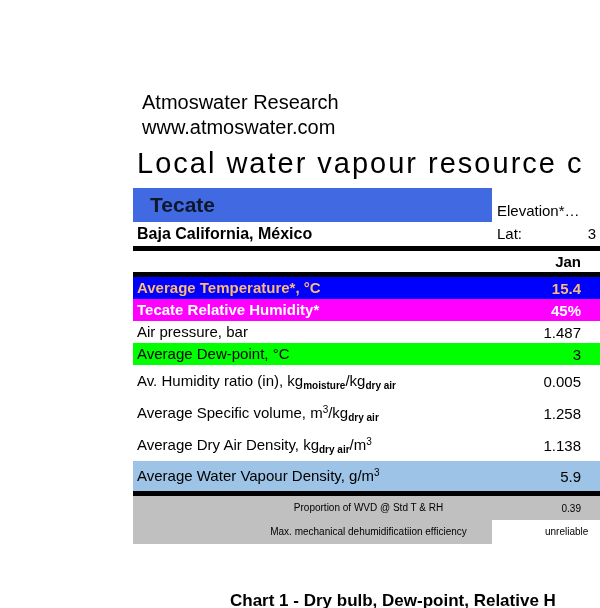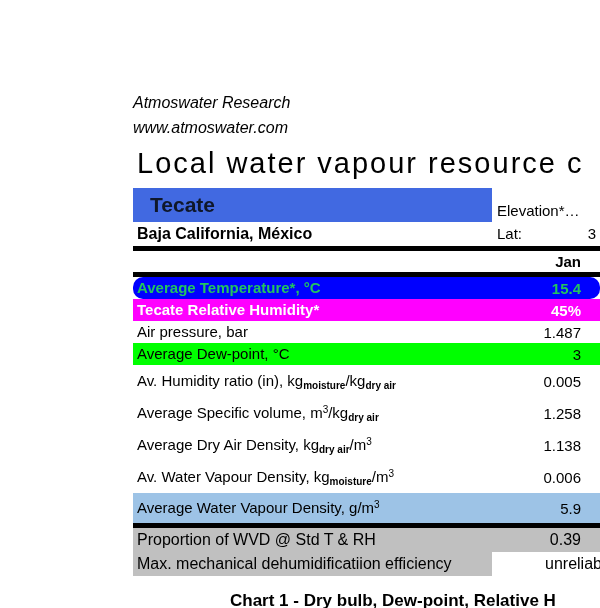--- a/index.html
+++ b/index.html
@@ -3,21 +3,21 @@
 <meta charset="utf-8">
 <style>
   * { box-sizing: border-box; }
   html, body { margin: 0; padding: 0; }
   body {
     width: 600px; height: 608px;
     position: relative; overflow: hidden;
     background: #ffffff; color: #000;
     font-family: "Liberation Sans", sans-serif;
   }
-  .brand { position: absolute; left: 133px; top: 90px; font-size: 16px; line-height: 25px; font-style: italic; }
+  .brand { position: absolute; left: 142px; top: 90px; font-size: 20px; line-height: 25px; }
   .page-title {
     position: absolute; left: 137px; top: 147px;
     font-size: 29px; letter-spacing: 2px; white-space: nowrap;
   }
   .sheet { position: absolute; left: 133px; top: 188px; width: 467px; }
 
   .banner-row { position: relative; height: 34px; }
   .city-cell {
     position: absolute; left: 0; top: 0; width: 359px; height: 34px;
     background: var(--banner-blue); color: #0f172a;
@@ -32,25 +32,25 @@
 
   .thick-rule { height: 5px; background: #000; }
 
   .jan-row { position: relative; height: 21px; line-height: 21px; }
   .jan { position: absolute; right: 19px; top: 0; font-weight: bold; font-size: 15px; }
 
   .row { position: relative; display: flex; align-items: center; height: 22px; font-size: 15px; }
   .row .label { padding-left: 4px; line-height: 1.05; white-space: nowrap; }
   .row .value { position: absolute; right: 19px; top: 50%; transform: translateY(-50%); }
   .row-tall { height: 32px; }
-  .row-temp { background: var(--row-blue); color: #22c55e; font-weight: bold; border-radius: 10px; }
+  .row-temp { background: var(--row-blue); color: #fdba74; font-weight: bold; }
   .row-rh   { background: var(--row-magenta); color: #fff; font-weight: bold; }
   .row-dew  { background: var(--row-green); }
   .row-wvd  { background: var(--row-lightblue); height: 30px; }
-  .row-note { background: var(--row-gray); font-size: 16px; height: 24px; }
+  .row-note { background: var(--row-gray); font-size: 10px; height: 24px; justify-content: center; }
   .value.boxed {
     left: 359px; right: -24px; top: 0; bottom: 0; transform: none;
     background: #fff; text-align: left; padding-left: 53px; line-height: 24px;
     white-space: nowrap;
   }
   sub, sup { font-size: 10px; line-height: 0; }
   sub { vertical-align: -3px; font-weight: bold; }
   sup { vertical-align: 5px; }
 
   .chart-caption {
@@ -106,24 +106,20 @@
         <span class="value">0.005</span>
       </div>
       <div class="row row-plain row-tall">
         <span class="label">Average Specific volume, m<sup>3</sup>/kg<sub>dry air</sub></span>
         <span class="value">1.258</span>
       </div>
       <div class="row row-plain row-tall">
         <span class="label">Average Dry Air Density, kg<sub>dry air</sub>/m<sup>3</sup></span>
         <span class="value">1.138</span>
       </div>
-      <div class="row row-plain row-tall">
-        <span class="label">Av. Water Vapour Density, kg<sub>moisture</sub>/m<sup>3</sup></span>
-        <span class="value">0.006</span>
-      </div>
       <div class="row row-wvd">
         <span class="label">Average Water Vapour Density, g/m<sup>3</sup></span>
         <span class="value">5.9</span>
       </div>
     </div>
   <div class="thick-rule"></div>
   <div id="footer-rows">
       <div class="row row-note">
         <span class="label">Proportion of WVD @ Std T &amp; RH</span>
         <span class="value">0.39</span>

